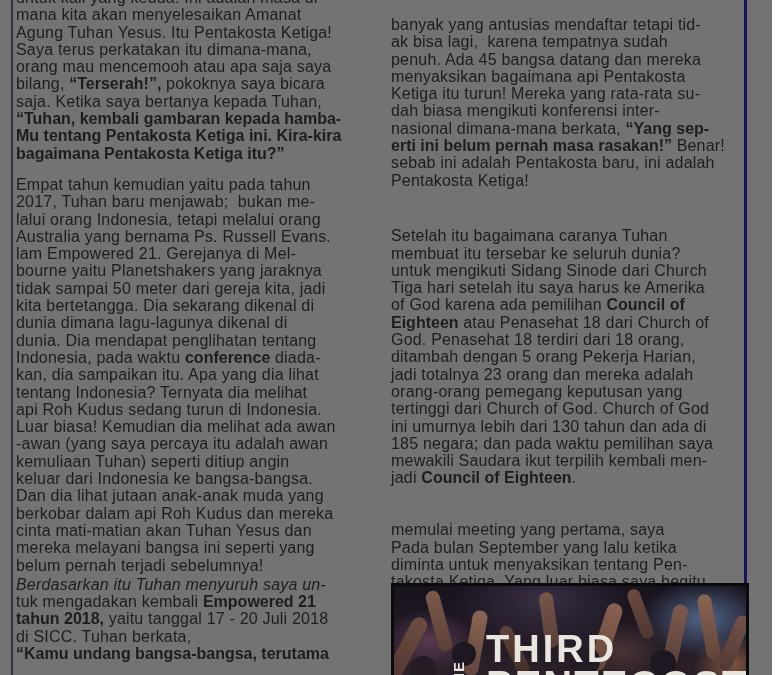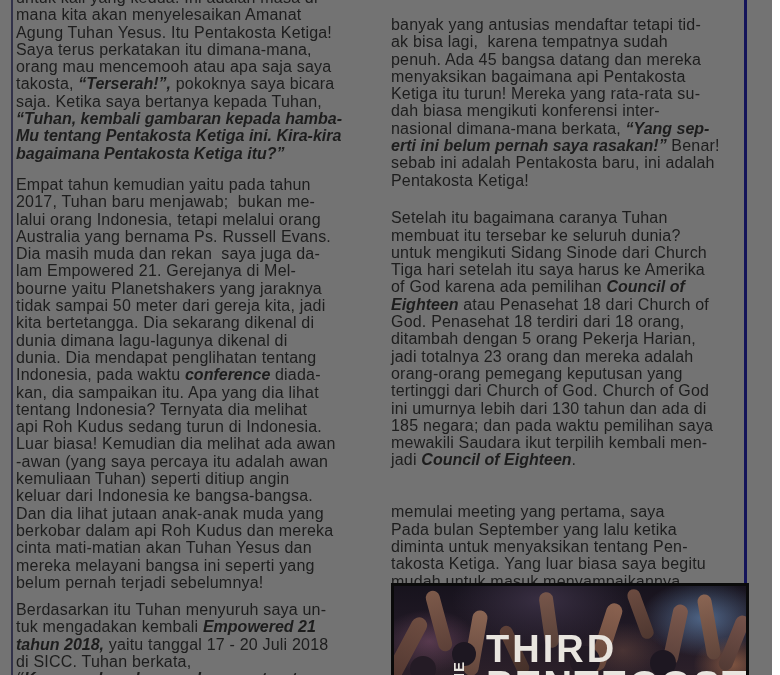--- a/index.html
+++ b/index.html
@@ -11,21 +11,21 @@
   .rule{position:absolute;top:0;height:675px;}
   .rule-left{left:11px;width:1.5px;background:var(--rule-left,#32324a);}
   .rule-right{left:744px;width:2.5px;background:var(--rule-right,#14145a);}
   .col{position:absolute;}
   .col-left{left:16px;top:-11px;width:368px;}
   .col-right{left:391px;top:16px;width:354px;}
   .tline{
     height:17.3px;line-height:17.3px;font-size:16px;
     letter-spacing:0.2px;white-space:pre;color:var(--text,#1d1d1d);
   }
-  .bi{font-weight:700;font-style:italic;letter-spacing:0;text-align:center;}
+  .bi{font-weight:700;letter-spacing:0;text-align:center;}
   
   .photo{
     position:absolute;left:391px;top:583px;width:352px;height:92px;
     border:3px solid #0a0a0a;border-bottom:none;overflow:hidden;
     background:
       radial-gradient(90px 55px at 88% 35%, rgba(95,127,168,.75), transparent 70%),
       radial-gradient(70px 45px at 10% 60%, rgba(150,95,125,.45), transparent 70%),
       radial-gradient(55px 40px at 96% 85%, rgba(200,130,85,.55), transparent 70%),
       radial-gradient(120px 60px at 42% 15%, rgba(58,48,68,.95), transparent 75%),
       radial-gradient(60px 40px at 65% 70%, rgba(140,95,75,.35), transparent 70%),
@@ -63,68 +63,67 @@
 <div class="page">
   <div class="rule rule-left"></div>
   <div class="rule rule-right"></div>
 
   <div class="col col-left">
       <div class="tline"><span>untuk kali yang kedua. Ini adalah masa di</span></div>
       <div class="tline"><span>mana kita akan menyelesaikan Amanat</span></div>
       <div class="tline"><span>Agung Tuhan Yesus. Itu Pentakosta Ketiga!</span></div>
       <div class="tline"><span>Saya terus perkatakan itu dimana-mana,</span></div>
       <div class="tline"><span>orang mau mencemooh atau apa saja saya</span></div>
-      <div class="tline"><span>takosta, </span><span class="bi">“Terserah!”,</span><span> pokoknya saya bicara</span></div>
+      <div class="tline"><span>bilang, </span><span class="bi">“Terserah!”,</span><span> pokoknya saya bicara</span></div>
       <div class="tline"><span>saja. Ketika saya bertanya kepada Tuhan,</span></div>
       <div class="tline"><span class="bi">“Tuhan, kembali gambaran kepada hamba-</span></div>
       <div class="tline"><span class="bi">Mu tentang Pentakosta Ketiga ini. Kira-kira</span></div>
       <div class="tline"><span class="bi">bagaimana Pentakosta Ketiga itu?”</span></div>
       <div class="tline" style="margin-top: 14px;"><span>Empat tahun kemudian yaitu pada tahun</span></div>
       <div class="tline"><span>2017, Tuhan baru menjawab;  bukan me-</span></div>
       <div class="tline"><span>lalui orang Indonesia, tetapi melalui orang</span></div>
       <div class="tline"><span>Australia yang bernama Ps. Russell Evans.</span></div>
-      <div class="tline"><span>Dia masih muda dan rekan  saya juga da-</span></div>
       <div class="tline"><span>lam Empowered 21. Gerejanya di Mel-</span></div>
       <div class="tline"><span>bourne yaitu Planetshakers yang jaraknya</span></div>
       <div class="tline"><span>tidak sampai 50 meter dari gereja kita, jadi</span></div>
       <div class="tline"><span>kita bertetangga. Dia sekarang dikenal di</span></div>
       <div class="tline"><span>dunia dimana lagu-lagunya dikenal di</span></div>
       <div class="tline"><span>dunia. Dia mendapat penglihatan tentang</span></div>
       <div class="tline"><span>Indonesia, pada waktu </span><span class="bi">conference</span><span> diada-</span></div>
       <div class="tline"><span>kan, dia sampaikan itu. Apa yang dia lihat</span></div>
       <div class="tline"><span>tentang Indonesia? Ternyata dia melihat</span></div>
       <div class="tline"><span>api Roh Kudus sedang turun di Indonesia.</span></div>
       <div class="tline"><span>Luar biasa! Kemudian dia melihat ada awan</span></div>
       <div class="tline"><span>-awan (yang saya percaya itu adalah awan</span></div>
       <div class="tline"><span>kemuliaan Tuhan) seperti ditiup angin</span></div>
       <div class="tline"><span>keluar dari Indonesia ke bangsa-bangsa.</span></div>
       <div class="tline"><span>Dan dia lihat jutaan anak-anak muda yang</span></div>
       <div class="tline"><span>berkobar dalam api Roh Kudus dan mereka</span></div>
       <div class="tline"><span>cinta mati-matian akan Tuhan Yesus dan</span></div>
       <div class="tline"><span>mereka melayani bangsa ini seperti yang</span></div>
       <div class="tline"><span>belum pernah terjadi sebelumnya!</span></div>
-      <div class="tline" style="margin-top: 10px;"><span>Berdasarkan itu Tuhan menyuruh saya un-</span></div>
+      <div class="tline" style="margin-top: 2px; font-style: italic;"><span>Berdasarkan itu Tuhan menyuruh saya un-</span></div>
       <div class="tline"><span>tuk mengadakan kembali </span><span class="bi">Empowered 21</span></div>
       <div class="tline"><span class="bi">tahun 2018,</span><span> yaitu tanggal 17 - 20 Juli 2018</span></div>
       <div class="tline"><span>di SICC. Tuhan berkata,</span></div>
       <div class="tline"><span class="bi">“Kamu undang bangsa-bangsa, terutama</span></div>
     </div>
   <div class="col col-right">
       <div class="tline"><span>banyak yang antusias mendaftar tetapi tid-</span></div>
       <div class="tline"><span>ak bisa lagi,  karena tempatnya sudah</span></div>
       <div class="tline"><span>penuh. Ada 45 bangsa datang dan mereka</span></div>
       <div class="tline"><span>menyaksikan bagaimana api Pentakosta</span></div>
       <div class="tline"><span>Ketiga itu turun! Mereka yang rata-rata su-</span></div>
       <div class="tline"><span>dah biasa mengikuti konferensi inter-</span></div>
       <div class="tline"><span>nasional dimana-mana berkata, </span><span class="bi">“Yang sep-</span></div>
-      <div class="tline"><span class="bi">erti ini belum pernah saya rasakan!”</span><span> Benar!</span></div>
+      <div class="tline"><span class="bi">erti ini belum pernah masa rasakan!”</span><span> Benar!</span></div>
       <div class="tline"><span>sebab ini adalah Pentakosta baru, ini adalah</span></div>
       <div class="tline"><span>Pentakosta Ketiga!</span></div>
       <div class="tline"></div>
-      <div class="tline" style="margin-top: 3px;"><span>Setelah itu bagaimana caranya Tuhan</span></div>
+      <div class="tline" style="margin-top: 21px;"><span>Setelah itu bagaimana caranya Tuhan</span></div>
       <div class="tline"><span>membuat itu tersebar ke seluruh dunia?</span></div>
       <div class="tline"><span>untuk mengikuti Sidang Sinode dari Church</span></div>
       <div class="tline"><span>Tiga hari setelah itu saya harus ke Amerika</span></div>
       <div class="tline"><span>of God karena ada pemilihan </span><span class="bi">Council of</span></div>
       <div class="tline"><span class="bi">Eighteen</span><span> atau Penasehat 18 dari Church of</span></div>
       <div class="tline"><span>God. Penasehat 18 terdiri dari 18 orang,</span></div>
       <div class="tline"><span>ditambah dengan 5 orang Pekerja Harian,</span></div>
       <div class="tline"><span>jadi totalnya 23 orang dan mereka adalah</span></div>
       <div class="tline"><span>orang-orang pemegang keputusan yang</span></div>
       <div class="tline"><span>tertinggi dari Church of God. Church of God</span></div>

